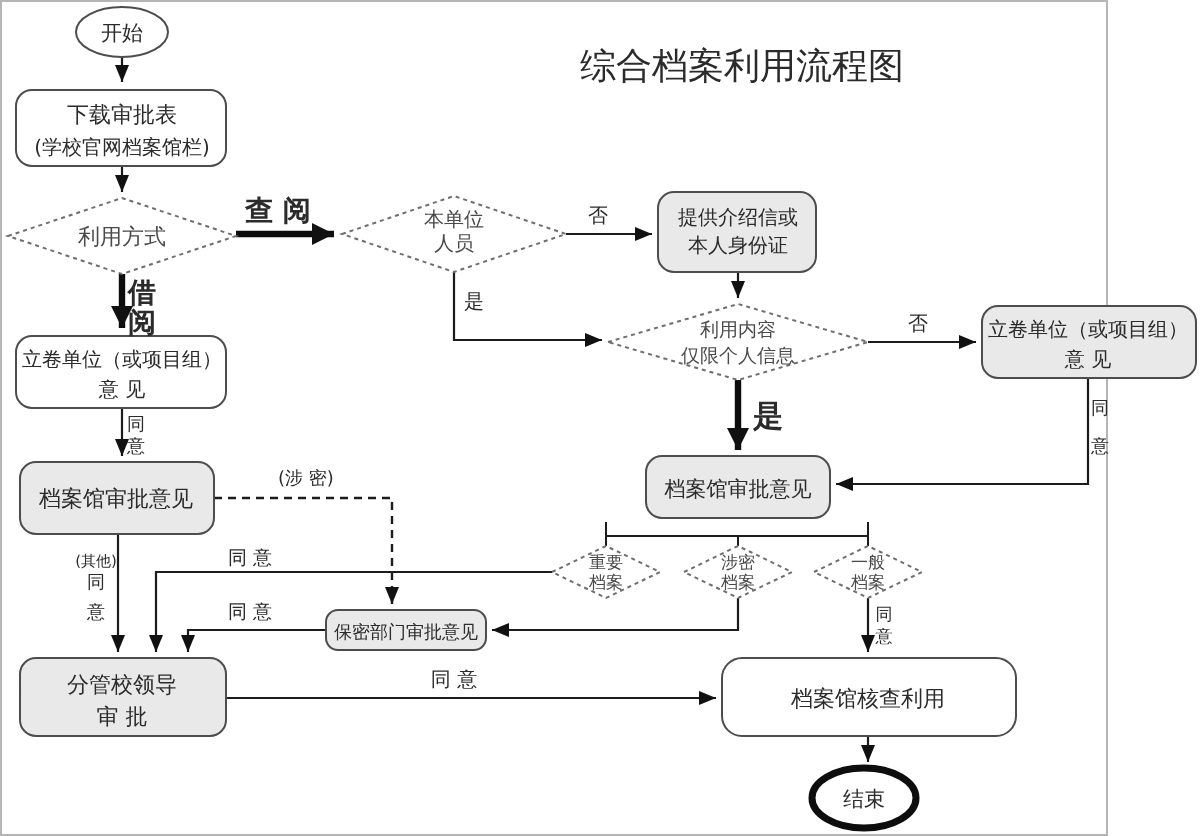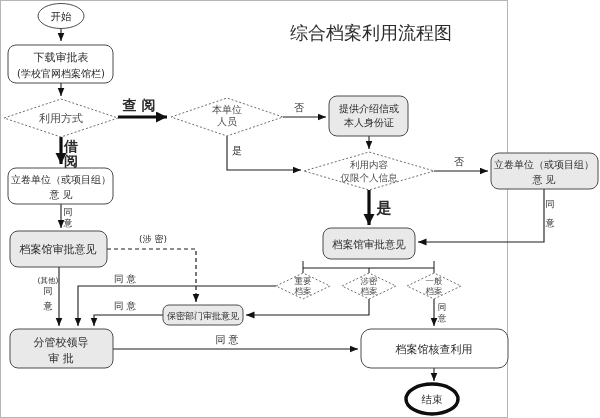--- a/index.html
+++ b/index.html
@@ -1,16 +1,16 @@
 <!DOCTYPE html>
 <html><head>
 <meta charset="utf-8">
 <style>
   html,body{margin:0;padding:0;background:#fff;}
-  .canvas{width:508px;height:418px;box-sizing:border-box;border:1px solid #b5b5b5;background:#fff;position:relative;}
+  .canvas{width:554px;height:418px;box-sizing:border-box;border:1px solid #b5b5b5;background:#fff;position:relative;}
   svg{display:block;}
   text{font-family:"DejaVu Sans","Liberation Sans",sans-serif;fill:#2b2b2b;text-anchor:middle;}
   .box{stroke:#4d4d4d;stroke-width:1;}
   .white{fill:#ffffff;}
   .diamond{fill:#ffffff;stroke:#6e6e6e;stroke-width:1;stroke-dasharray:2 2;}
   .edge{stroke:#1c1c1c;stroke-width:1.1;fill:none;}
   .edge-bold{stroke:#0d0d0d;stroke-width:3.2;fill:none;}
   .edge-dash{stroke:#1c1c1c;stroke-width:1.2;stroke-dasharray:4 3;fill:none;}
   .fork{stroke:#1c1c1c;stroke-width:1;fill:none;}
   .dt{fill:#4a4a4a;}

